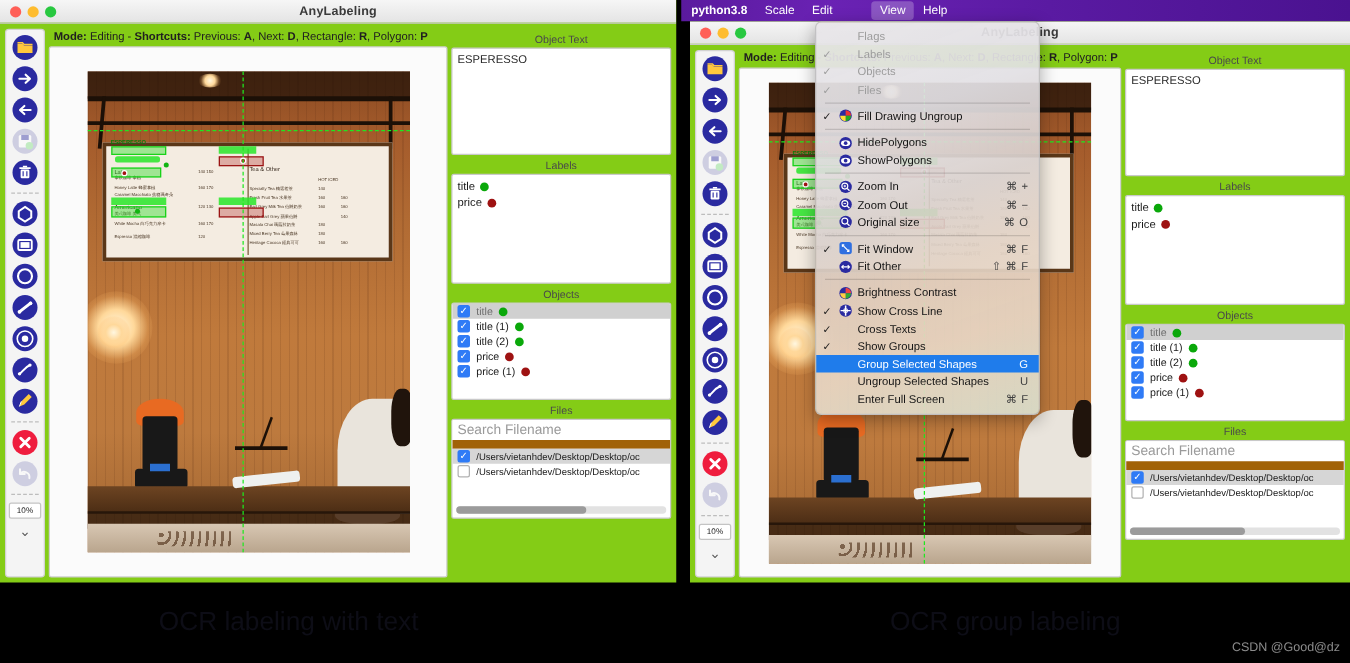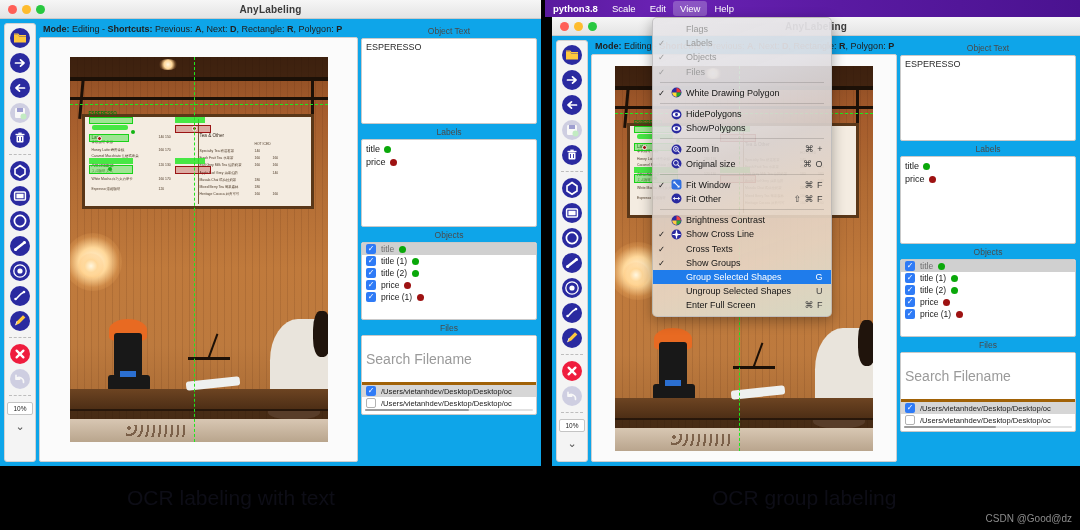--- a/index.html
+++ b/index.html
@@ -4,21 +4,21 @@
 <style>
   * { box-sizing: border-box; }
   html, body { margin:0; padding:0; }
   body {
     width:1080px; height:530px; background:#000; overflow:hidden;
     font-family:"Liberation Sans", sans-serif;
     position:relative;
   }
 
   
-  .win { position:absolute; background:#0ea5e9; overflow:hidden; }
+  .win { position:absolute; background:#84cc16; overflow:hidden; }
   .titlebar {
     height:19px; background:linear-gradient(#f6f6f6,#e4e4e4);
     border-bottom:1px solid #c9c9c9; position:relative;
     display:flex; align-items:center;
   }
   .traffic { display:flex; gap:5px; padding-left:8px; }
   .dot { width:9px; height:9px; border-radius:50%; }
   .dot.r { background:#ff5f57; }
   .dot.y { background:#febc2e; }
   .dot.g { background:#28c840; }
@@ -109,40 +109,40 @@
   .sw { width:7px; height:7px; border-radius:50%; display:inline-block; }
   .objpane { height:78px; padding:0; overflow:hidden; }
   .orow { display:flex; align-items:center; gap:5px; padding:1px 4px; font-size:8.5px; color:#1a1a1a; }
   .orow.sel { background:#d0d0d0; color:#6e6e6e; }
   .cb { width:10px; height:10px; border-radius:2px; background:#2f7bf6;
         display:flex; align-items:center; justify-content:center; flex:none; }
   .cb:after { content:"✓"; color:#fff; font-size:8px; line-height:1; }
   .cb.off { background:#fff; border:1px solid #b2b2b2; }
   .cb.off:after { content:""; }
   .filespane { height:80px; display:flex; flex-direction:column; }
-  .searchbox { font-size:14px; color:#9a9a9a; padding:15px 4px;
-               border-bottom:3px solid #a16207; background:#fff; }
+  .searchbox { font-size:11px; color:#9a9a9a; padding:2px 4px;
+               border-bottom:7px solid #a16207; background:#fff; }
   .frow { display:flex; align-items:center; gap:5px; padding:1px 4px; font-size:7.6px;
           color:#1a1a1a; white-space:nowrap; overflow:hidden; }
   .frow.sel { background:#d6d6d6; }
   .hscroll { margin:auto 3px 3px; height:6px; background:#e2e2e2; border-radius:3px; position:relative; }
   .hscroll i { position:absolute; left:0; top:0; bottom:0; width:62%;
                background:#9b9b9b; border-radius:3px; }
   .hscroll.wide i { width:55%; }
 
   
   .menubar {
     position:absolute; left:545px; top:0; width:535px; height:17px;
     background:linear-gradient(90deg,#5a1a9e 0%,#6a22b4 22%,#5a1aa2 55%,#4a1290 100%);
     display:flex; align-items:center; gap:0; padding-left:6px;
     font-size:9.5px; color:#fff; z-index:40;
   }
   .mbitem { padding:1px 7px; border-radius:3px; line-height:13px; }
   .mbitem.app { font-weight:bold; padding-left:2px; }
-  .mbitem.active { background:rgba(255,255,255,.24); }
+  .mbitem.active { background:rgba(255,255,255,.24);margin-left:24px; }
 
   
   .dropdown {
     position:absolute; left:652px; top:17px; width:180px; z-index:50;
     border-radius:5px; padding:4px 0;
     background:linear-gradient(160deg, rgba(232,230,233,.95) 0%, rgba(226,224,228,.93) 26%,
                rgba(216,208,205,.92) 46%, rgba(226,210,196,.92) 62%,
                rgba(231,214,196,.93) 78%, rgba(216,222,205,.93) 100%);
     box-shadow:0 4px 14px rgba(0,0,0,.33);
     border:1px solid rgba(160,160,160,.5);
@@ -766,21 +766,21 @@
     <div class="mi">
       <span class="tick">✓</span>
       <span class="ico">
         <svg width="11" height="11" viewBox="0 0 12 12">
           <circle cx="6" cy="6" r="5.4" fill="#2a2aa0"></circle>
           <path d="M6 1.2A4.8 4.8 0 0 1 10.8 6H6z" fill="#e33"></path>
           <path d="M6 6h4.8A4.8 4.8 0 0 1 6 10.8z" fill="#2a2"></path>
           <path d="M6 6v4.8A4.8 4.8 0 0 1 1.2 6z" fill="#fd3"></path>
         </svg>
       </span>
-      <span class="lbl">White Drawing Polygon</span>
+      <span class="lbl">Fill Drawing Ungroup</span>
       <span class="key"></span>
     </div>
     <div class="misep"></div>
     <div class="mi">
       <span class="tick"></span>
       <span class="ico">
         <svg width="11" height="11" viewBox="0 0 12 12">
           <circle cx="6" cy="6" r="5.4" fill="#2a2aa0"></circle>
           <ellipse cx="6" cy="6" rx="4" ry="2.5" fill="#fff"></ellipse>
           <circle cx="6" cy="6" r="1.6" fill="#2a2aa0"></circle>
@@ -815,20 +815,33 @@
       <span class="lbl">Zoom In</span>
       <span class="key">⌘ +</span>
     </div>
     <div class="mi">
       <span class="tick"></span>
       <span class="ico">
         <svg width="11" height="11" viewBox="0 0 12 12">
           <circle cx="6" cy="6" r="5.4" fill="#2a2aa0"></circle>
           <circle cx="5.3" cy="5.3" r="2.6" fill="none" stroke="#fff" stroke-width="1"></circle>
           <path d="M7.3 7.3 9.4 9.4" stroke="#fff" stroke-width="1.2"></path>
+          <path d="M4.2 5.3h2.2" stroke="#fff" stroke-width=".8"></path>
+        </svg>
+      </span>
+      <span class="lbl">Zoom Out</span>
+      <span class="key">⌘ −</span>
+    </div>
+    <div class="mi">
+      <span class="tick"></span>
+      <span class="ico">
+        <svg width="11" height="11" viewBox="0 0 12 12">
+          <circle cx="6" cy="6" r="5.4" fill="#2a2aa0"></circle>
+          <circle cx="5.3" cy="5.3" r="2.6" fill="none" stroke="#fff" stroke-width="1"></circle>
+          <path d="M7.3 7.3 9.4 9.4" stroke="#fff" stroke-width="1.2"></path>
         </svg>
       </span>
       <span class="lbl">Original size</span>
       <span class="key">⌘ O</span>
     </div>
     <div class="misep"></div>
     <div class="mi">
       <span class="tick">✓</span>
       <span class="ico">
         <svg width="11" height="11" viewBox="0 0 12 12">

